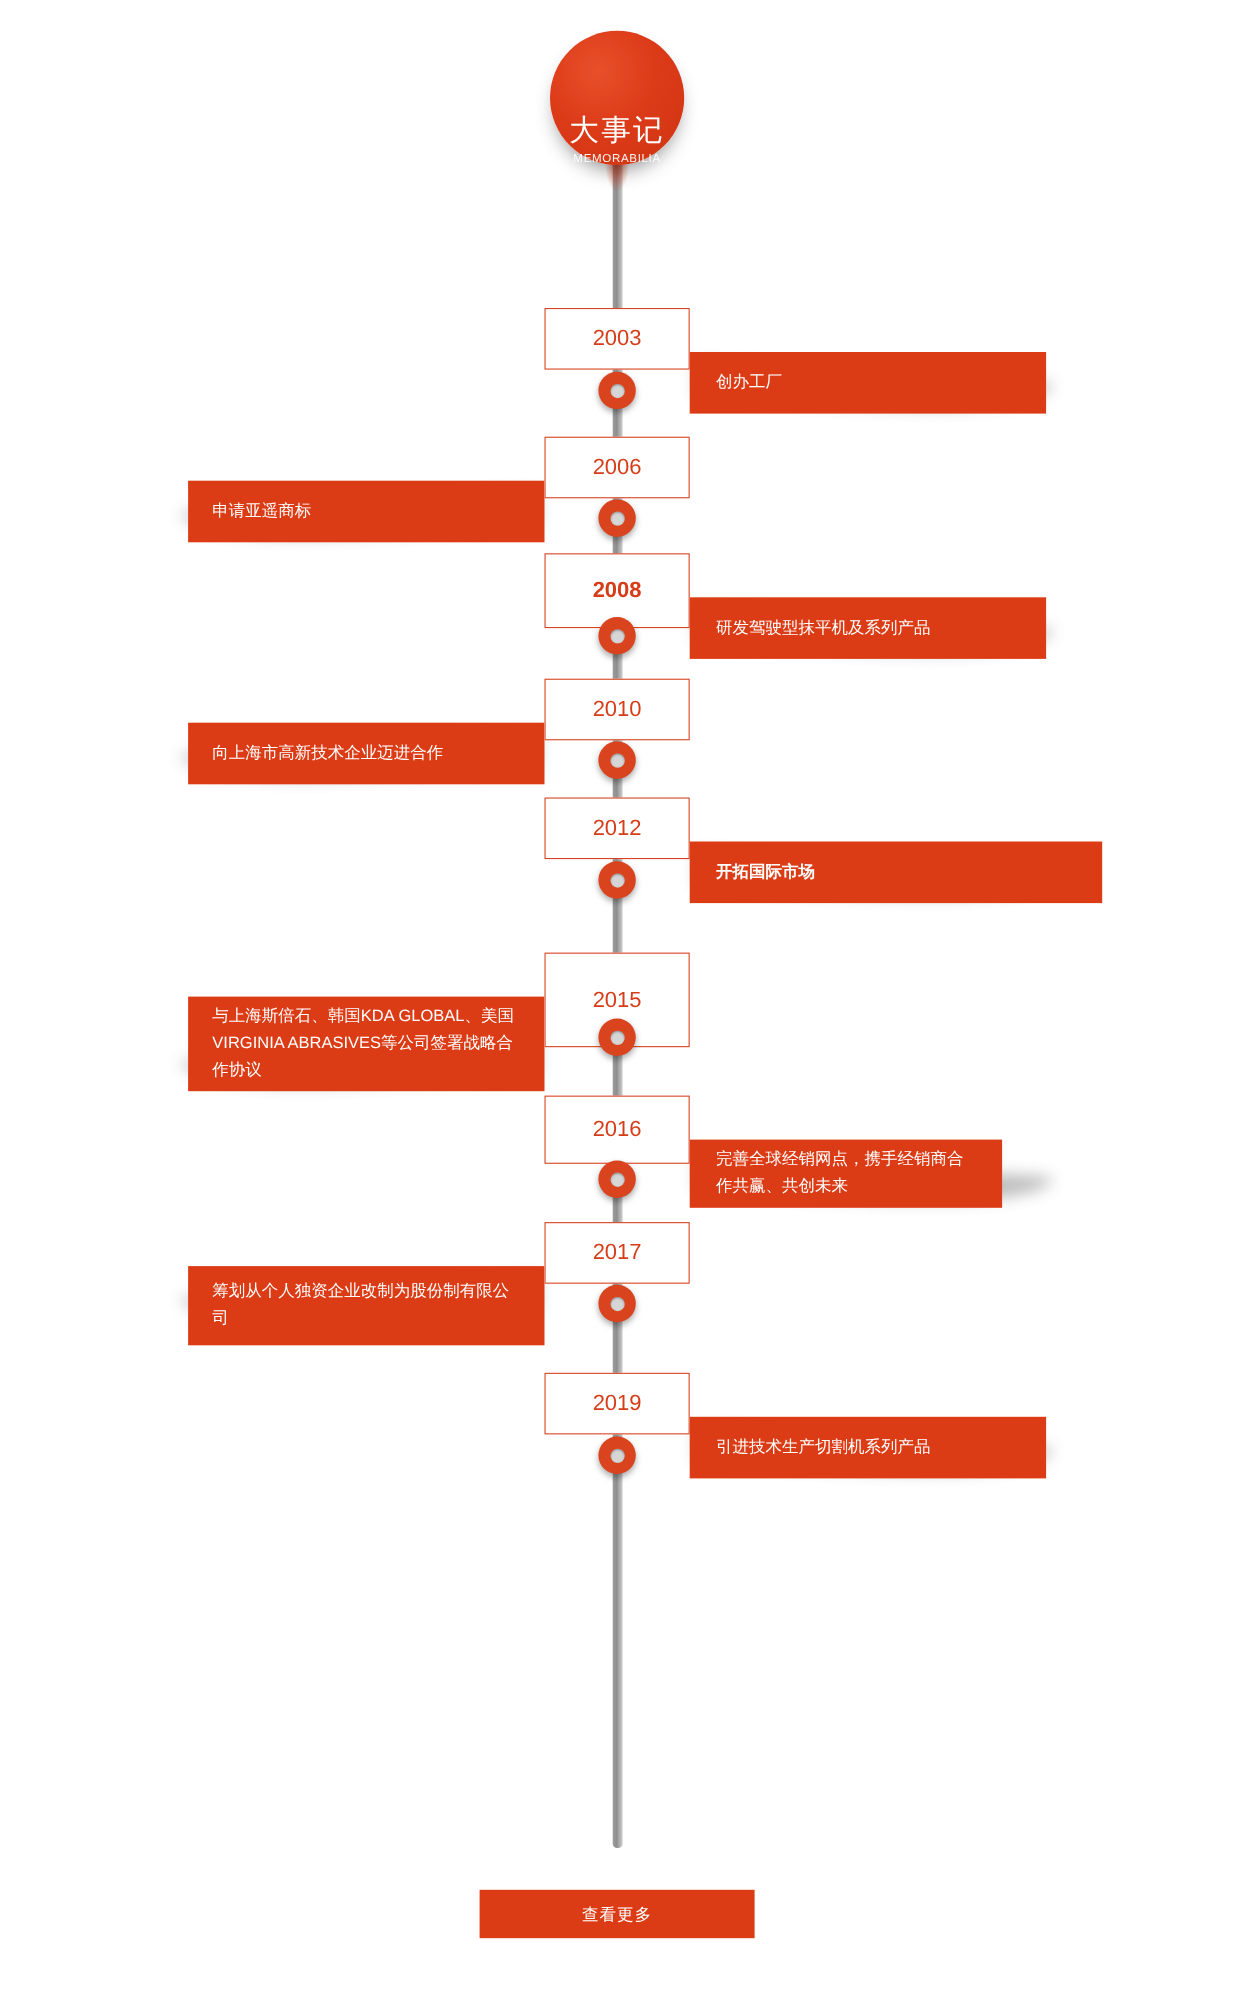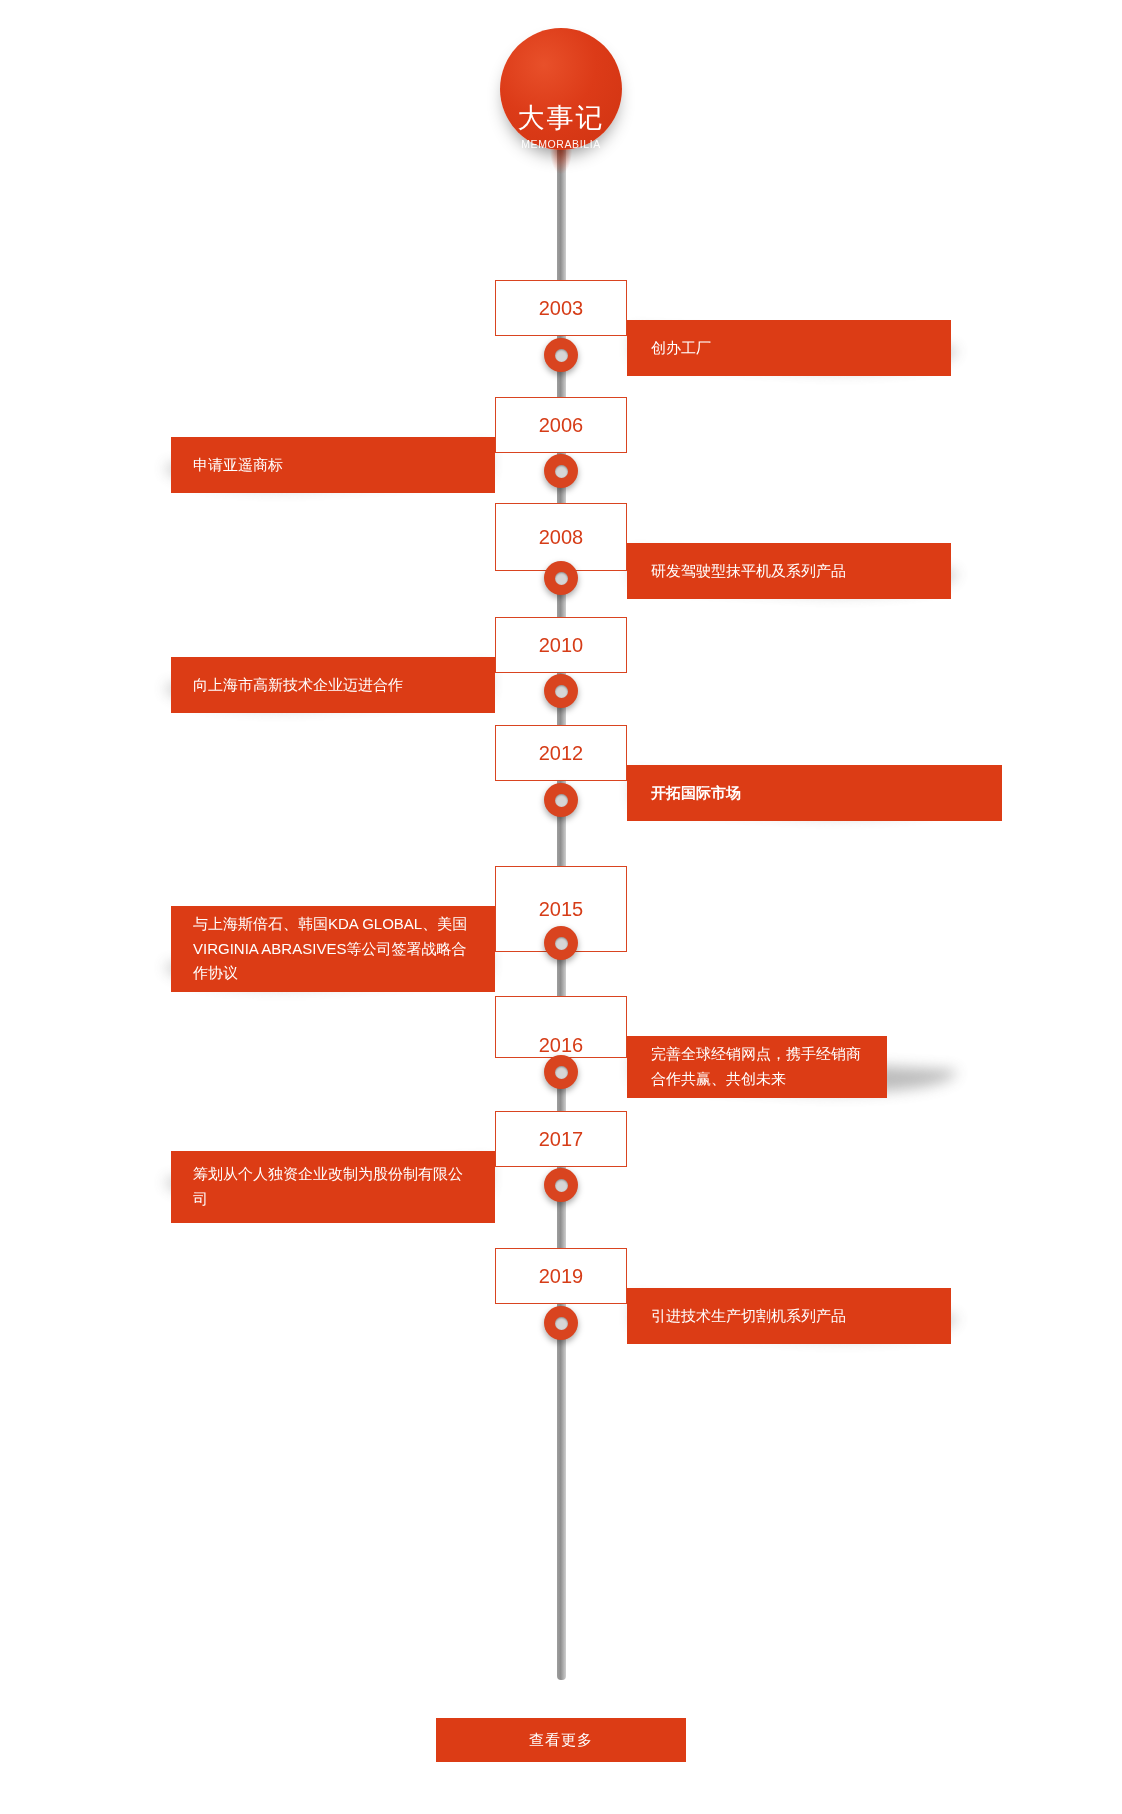--- a/index.html
+++ b/index.html
@@ -230,21 +230,21 @@
       <div class="year-chip" style="height: 56px;">
         <span>2006</span>
       </div>
       <div class="node" style="top: 57px;"></div>
     </div>
     <div class="row" style="top: 503px;">
       <div class="panel-shadow right" style="top: 50px; width: 324px; height: 30px;"></div>
       <div class="panel right" style="width: 324px; height: 56px;">
         <span>研发驾驶型抹平机及系列产品</span>
       </div>
-      <div class="year-chip" style="height: 68px;">
+      <div class="year-chip" style="height: 68px; font-weight: bold;">
         <span>2008</span>
       </div>
       <div class="node" style="top: 58px;"></div>
     </div>
     <div class="row" style="top: 617px;">
       <div class="panel-shadow left" style="top: 50px; width: 324px; height: 30px;"></div>
       <div class="panel left" style="width: 324px; height: 56px;">
         <span>向上海市高新技术企业迈进合作</span>
       </div>
       <div class="year-chip" style="height: 56px;">
@@ -267,24 +267,24 @@
       <div class="panel left" style="width: 324px; height: 86px;">
         <span>与上海斯倍石、韩国KDA GLOBAL、美国VIRGINIA ABRASIVES等公司签署战略合作协议</span>
       </div>
       <div class="year-chip" style="height: 86px;">
         <span>2015</span>
       </div>
       <div class="node" style="top: 60px;"></div>
     </div>
     <div class="row" style="top: 996px;">
       <div class="panel-shadow right" style="top: 56px; width: 324px; height: 30px;"></div>
-      <div class="panel right" style="width: 260px; height: 62px; font-family: Liberation Serif, serif;">
+      <div class="panel right" style="width: 284px; height: 62px; font-family: Liberation Serif, serif;">
         <span>完善全球经销网点，携手经销商合作共赢、共创未来</span>
       </div>
-      <div class="year-chip" style="height: 62px; align-items: flex-end;">
+      <div class="year-chip" style="height: 62px;">
         <span>2016</span>
       </div>
       <div class="node" style="top: 59px;"></div>
     </div>
     <div class="row" style="top: 1111px;">
       <div class="panel-shadow left" style="top: 50px; width: 324px; height: 30px;"></div>
       <div class="panel left" style="width: 324px; height: 72px;">
         <span>筹划从个人独资企业改制为股份制有限公司</span>
       </div>
       <div class="year-chip" style="height: 56px;">

